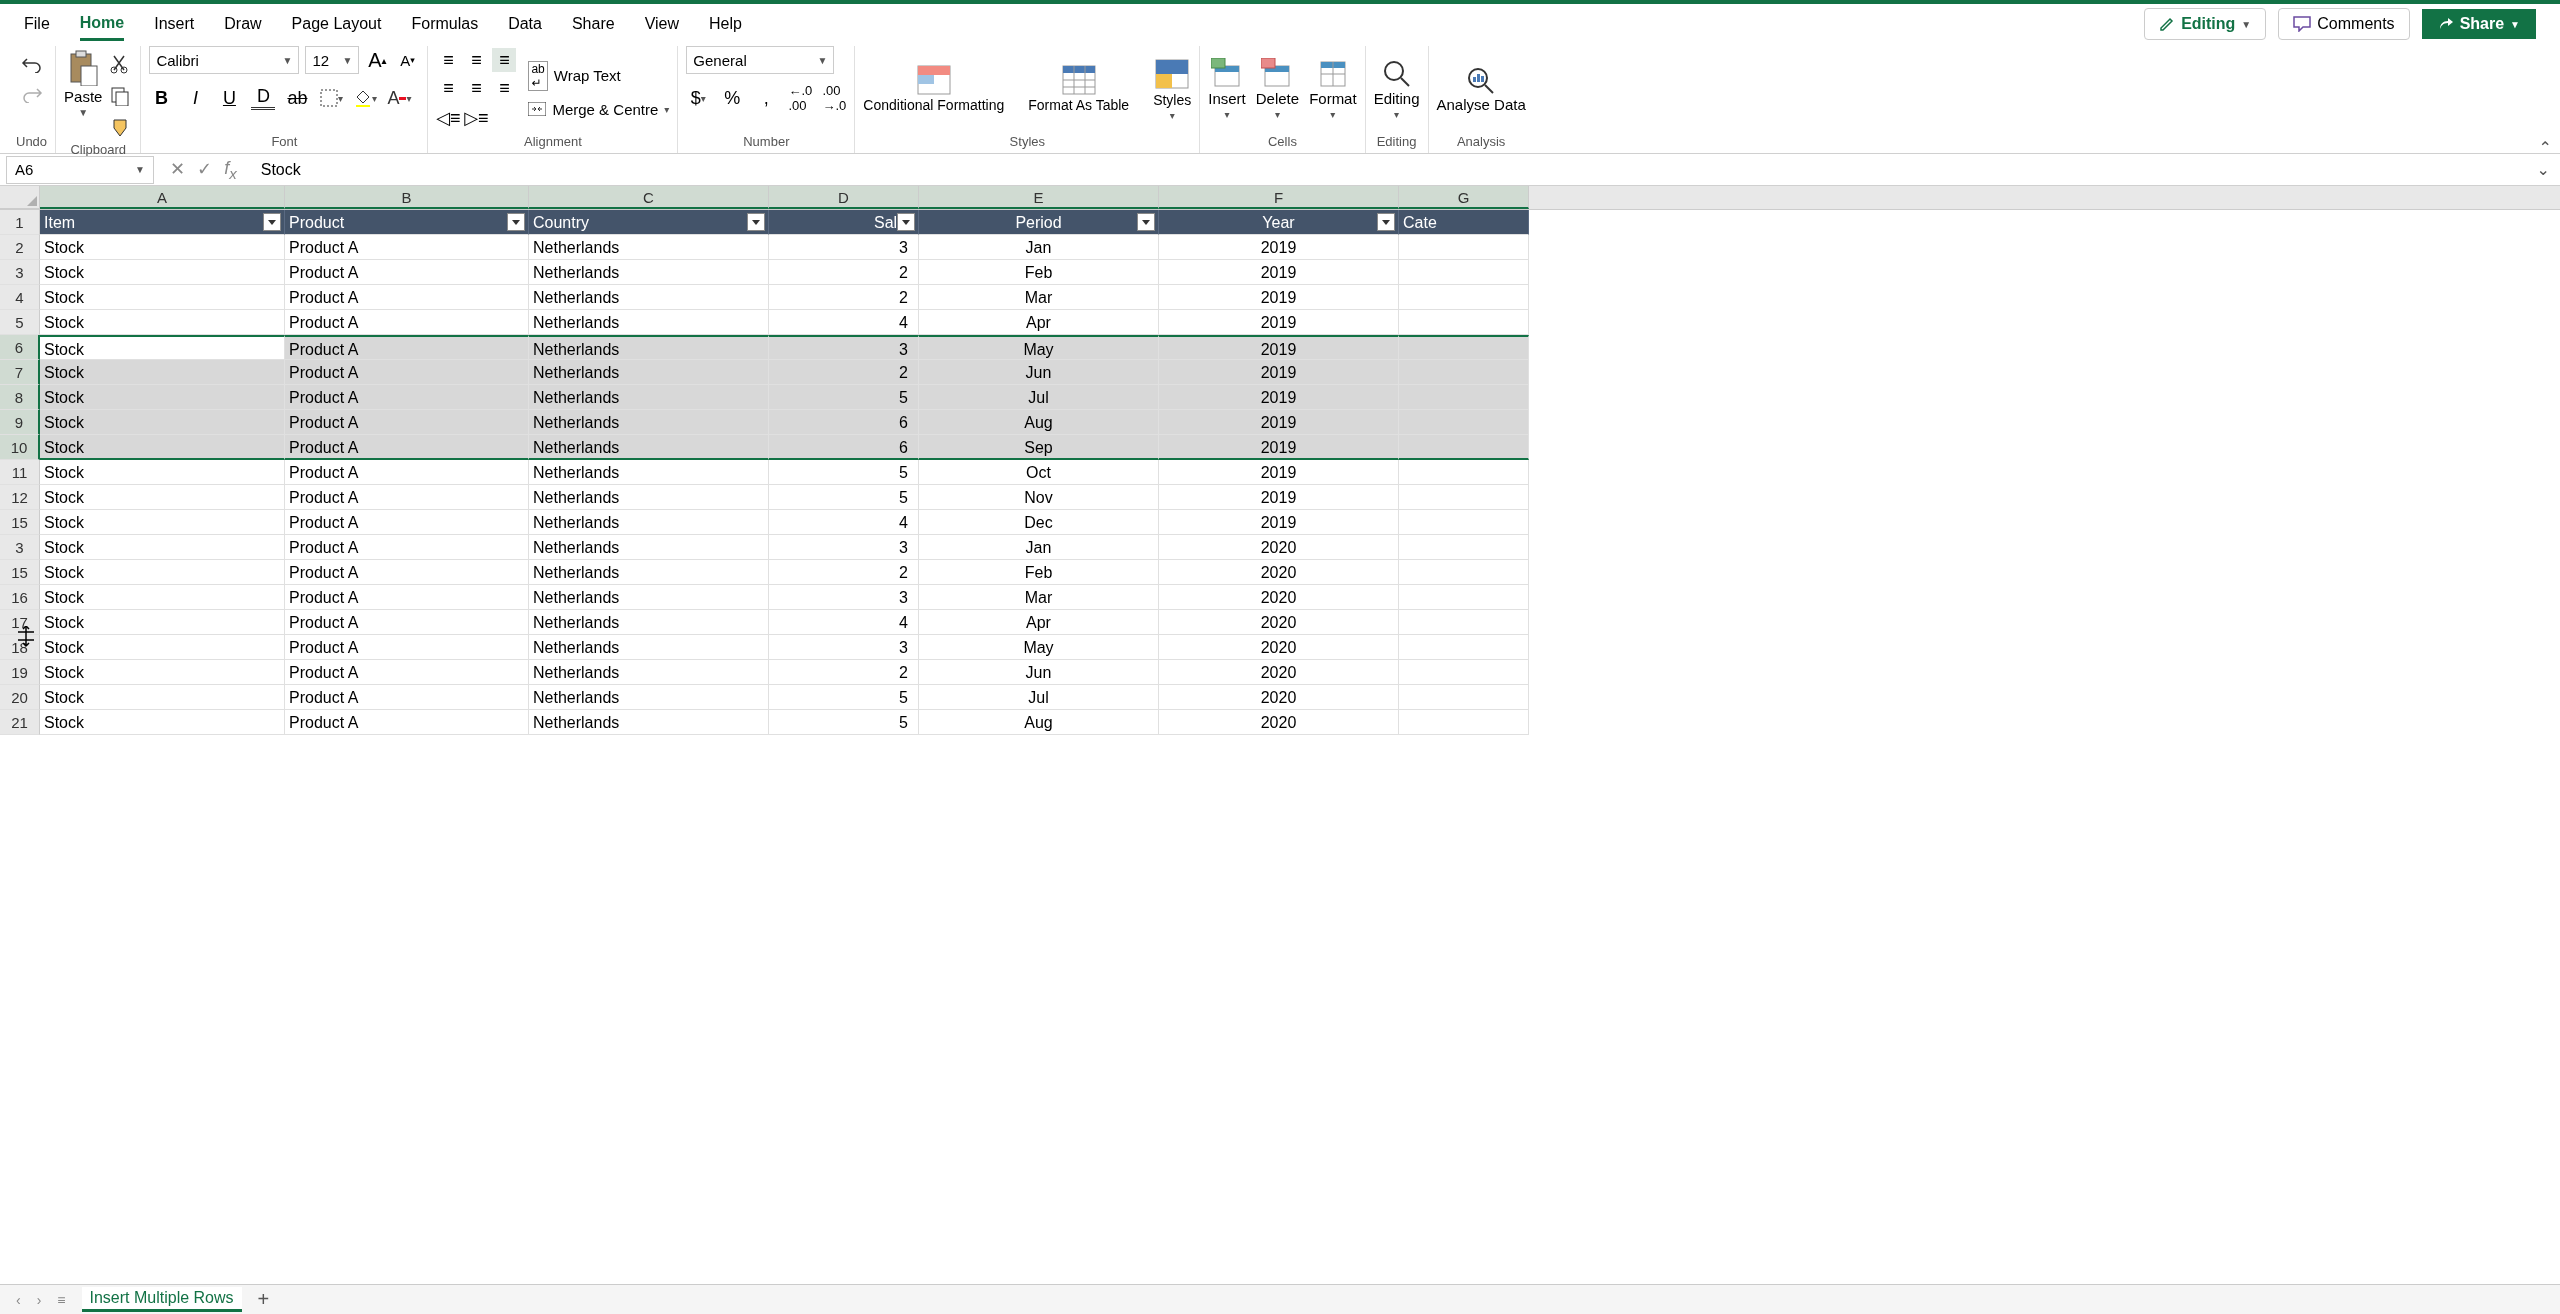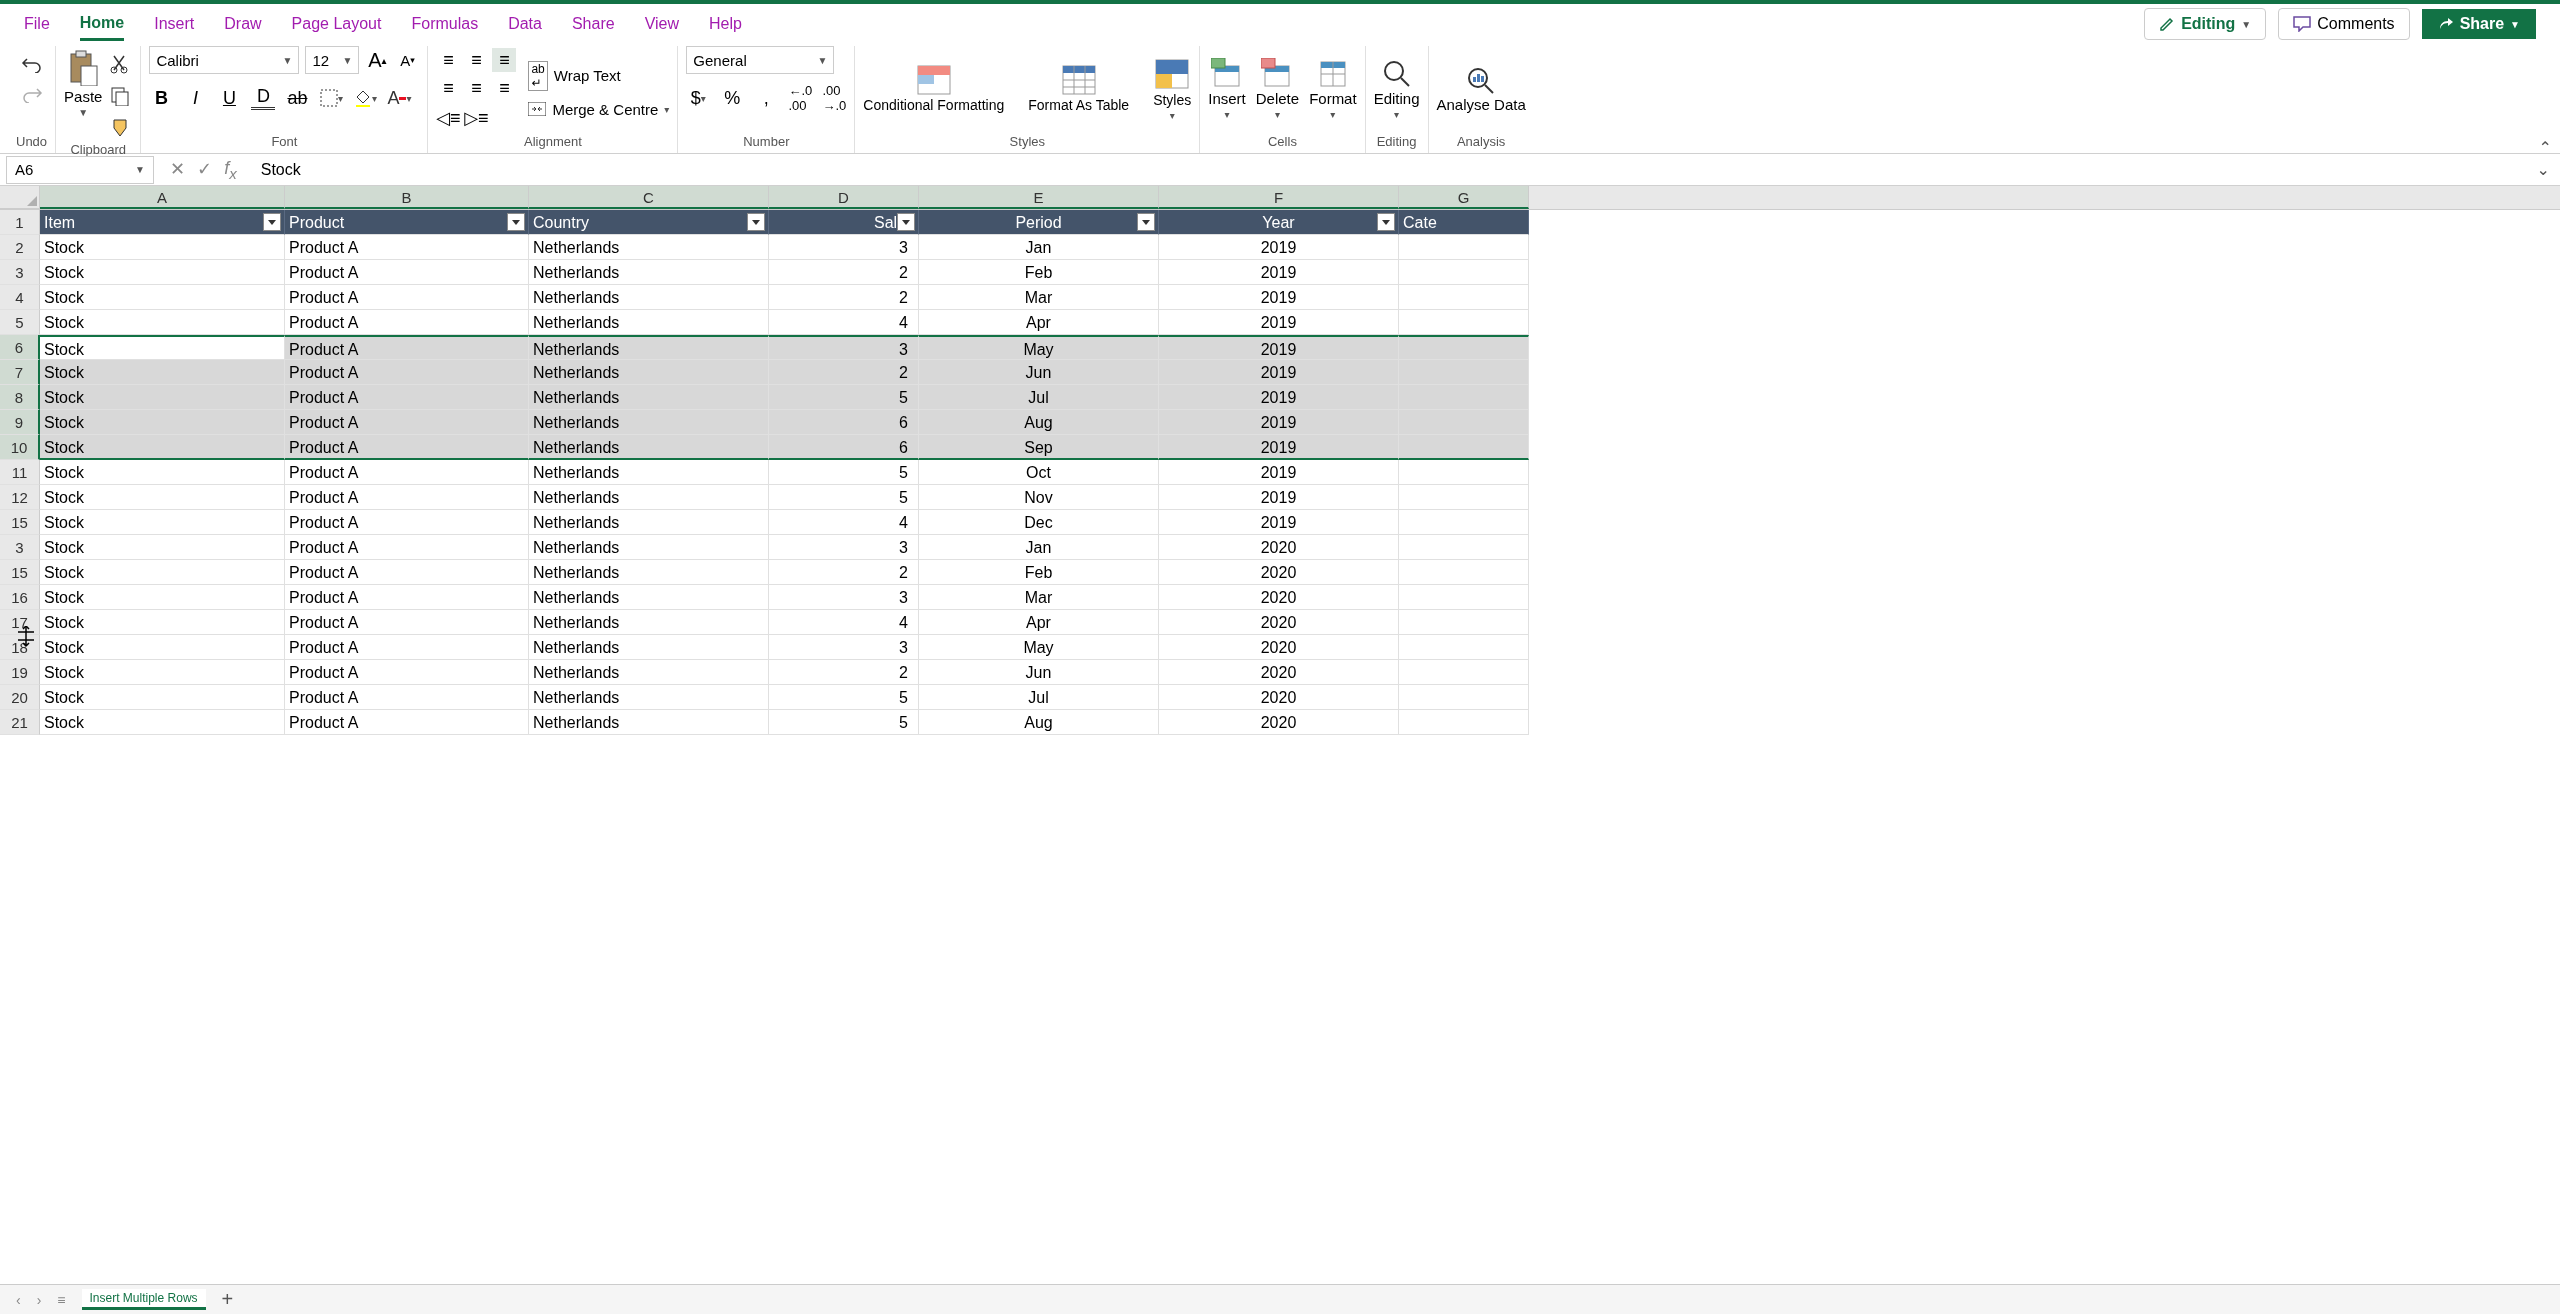--- a/index.html
+++ b/index.html
@@ -1,19 +1,19 @@
 <!DOCTYPE html>
 <html><head>
 <meta charset="utf-8">
 <style>
 * { box-sizing: border-box; margin: 0; padding: 0; font-family: 'Segoe UI', sans-serif; }
 body { background: #fff; overflow: hidden; user-select: none; }
 .top-bar { height: 4px; background: #127245; }
 .menu-bar { display: flex; align-items: center; height: 40px; padding: 0 24px; gap: 30px; background: #fff; }
-.menu-item { font-size: 16px; color: #a21caf; cursor: pointer; padding: 6px 0; }
+.menu-item { font-size: 16px; color: #000000; cursor: pointer; padding: 6px 0; }
 .menu-item.active { font-weight: 600; color: #127245; border-bottom: 3px solid #127245; }
 .menu-right { margin-left: auto; display: flex; gap: 12px; align-items: center; }
 .editing-btn { border: 1px solid #ccc; border-radius: 4px; padding: 6px 14px; display: flex; align-items: center; gap: 6px; color: #127245; font-weight: 600; font-size: 16px; }
 .comments-btn { border: 1px solid #ccc; border-radius: 4px; padding: 6px 14px; display: flex; align-items: center; gap: 6px; font-size: 16px; }
 .share-btn { background: #127245; color: #fff; border-radius: 0; padding: 6px 16px; display: flex; align-items: center; gap: 6px; font-weight: 600; font-size: 16px; }
 .ribbon { display: flex; height: 110px; border-bottom: 1px solid #d0d0d0; padding: 2px 8px 0; background: #fff; }
 .ribbon-group { display: flex; flex-direction: column; align-items: center; border-right: 1px solid #e0e0e0; padding: 0 8px; }
 .ribbon-group-content { flex: 1; display: flex; align-items: center; gap: 4px; }
 .ribbon-group-label { font-size: 13px; color: #555; padding: 2px 0 4px; }
 .undo-group { display: flex; flex-direction: column; gap: 6px; padding-top: 6px; }
@@ -52,21 +52,21 @@
 .filter-btn { position: absolute; right: 3px; top: 3px; width: 18px; height: 18px; background: #fff; border: 1px solid #888; }
 .filter-btn::after { content: ''; position: absolute; left: 4px; top: 6px; border-left: 4px solid transparent; border-right: 4px solid transparent; border-top: 5px solid #333; }
 .row.selected .cell { background: #d8d8d8; }
 .row.selected.first .cell { border-top: 2px solid #127245; }
 .row.selected.last .cell { border-bottom: 2px solid #127245; }
 .active-cell { background: #fff !important; }
 .align-r { text-align: right; padding-right: 10px; }
 .align-c { text-align: center; }
 .sheet-tabs { position: fixed; bottom: 0; left: 0; right: 0; height: 30px; display: flex; align-items: center; border-top: 1px solid #ccc; background: #f5f5f5; padding: 0 16px; gap: 16px; }
 .tab-nav { font-size: 14px; color: #888; }
-.sheet-tab { font-size: 12px; color: #127245; border-bottom: 3px solid #127245; padding: 2px 8px; background: #fff; }
+.sheet-tab { font-size: 16px; color: #127245; border-bottom: 3px solid #127245; padding: 2px 8px; background: #fff; }
 .cursor-overlay { position: absolute; left: 16px; top: 440px; font-size: 18px; pointer-events: none; }
 svg { display: block; }
 .chev { font-size: 10px; color: #555; }
 .collapse-arrow { position: absolute; right: 8px; top: 138px; font-size: 16px; color: #555; }
 .fbar-expand { margin-right: 10px; color: #555; }
 </style>
 </head>
 <body>
 
 <div class="top-bar"></div>

